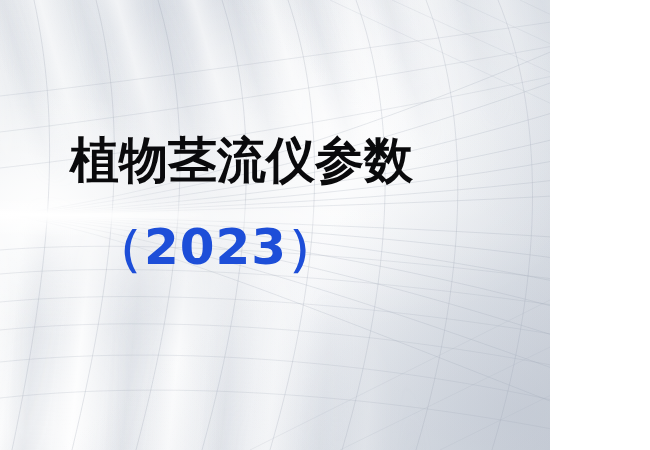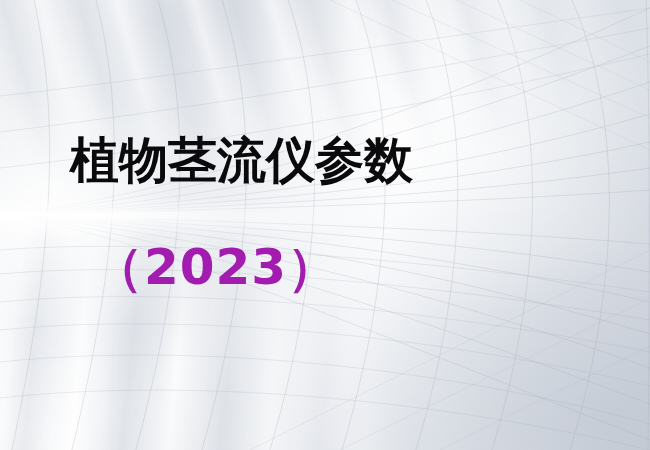--- a/index.html
+++ b/index.html
@@ -6,21 +6,21 @@
     margin: 0;
     padding: 0;
     background: #ffffff;
   }
   body {
     font-family: "Liberation Sans", "DejaVu Sans", sans-serif;
   }
 
   #slide {
     position: relative;
-    width: 650px;
+    width: 550px;
     height: 450px;
     overflow: hidden;
     background: #e8eaee;
   }
 
   
   .bg-layer {
     position: absolute;
     inset: 0;
     pointer-events: none;
@@ -117,25 +117,25 @@
     line-height: 1.0;
     color: #0a0a0c;
     letter-spacing: 0px;
     white-space: nowrap;
     font-family: "DejaVu Sans", "Liberation Sans", sans-serif;
   }
 
   .title-line-2 {
     position: absolute;
     left: 93px;
-    top: 242px;
+    top: 222px;
     font-size: 50px;
     font-weight: bold;
     line-height: 1.0;
-    color: #a21caf;
+    color: #1d4ed8;
     letter-spacing: 1px;
     white-space: nowrap;
     font-family: "DejaVu Sans", "Liberation Sans", sans-serif;
   }
 </style>
 </head>
 <body>
 
 <div id="slide">
 

